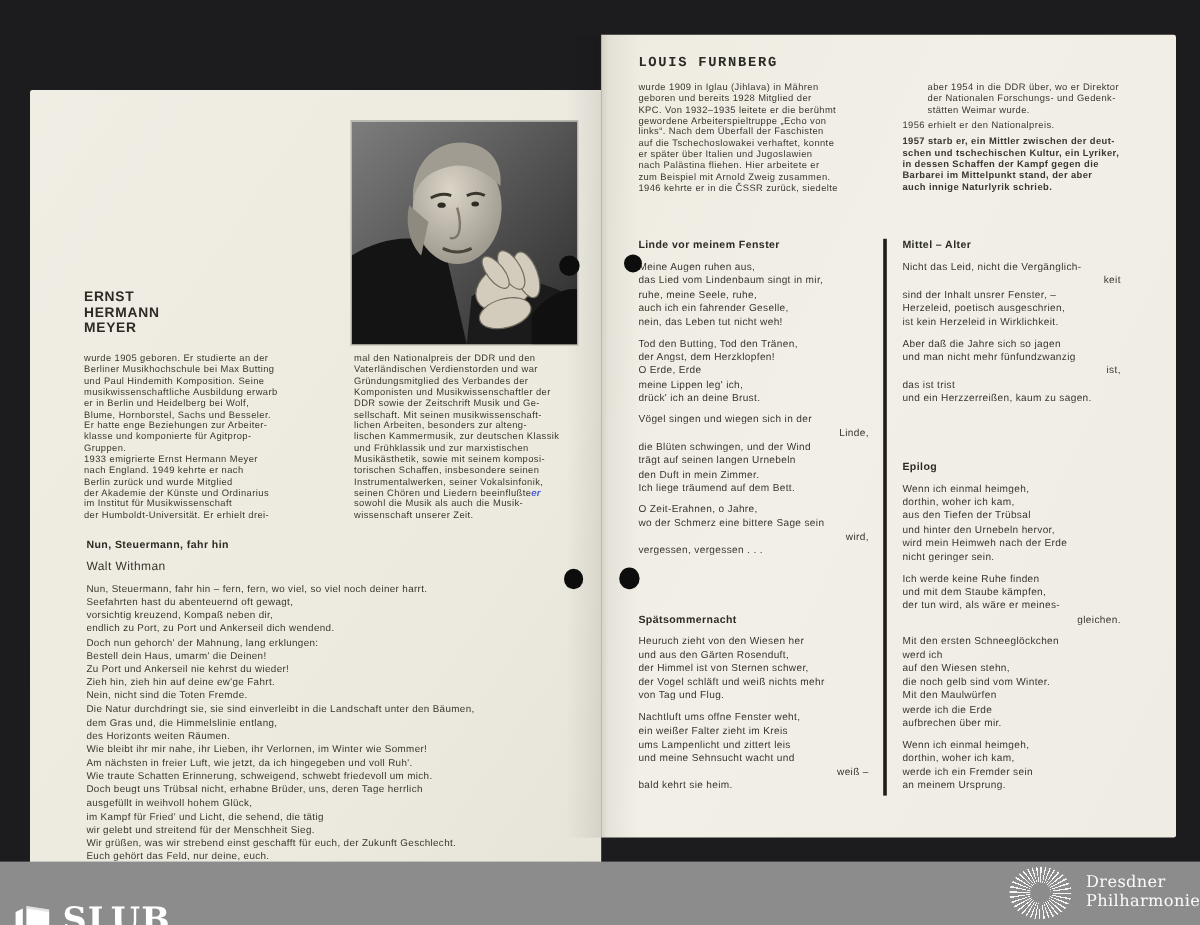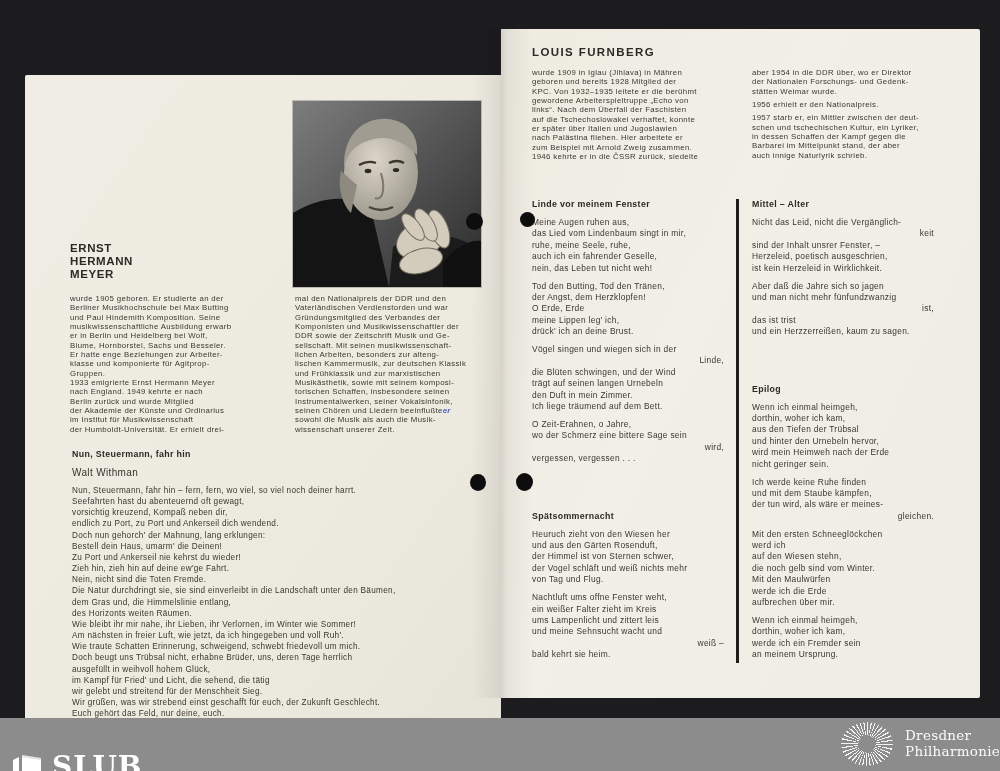--- a/index.html
+++ b/index.html
@@ -153,39 +153,39 @@
               <div class="pline">im Kampf für Fried' und Licht, die sehend, die tätig</div>
               <div class="pline">wir gelebt und streitend für der Menschheit Sieg.</div>
               <div class="pline">Wir grüßen, was wir strebend einst geschafft für euch, der Zukunft Geschlecht.</div>
               <div class="pline">Euch gehört das Feld, nur deine, euch.</div>
             </div>
           </div>
         </div>
     </div>
 
     <div class="page right">
-      <div class="abs h-block" style="left:31px;top:17px;letter-spacing:1.4px;">LOUIS FURNBERG</div>
+      <div class="abs h-block" style="left:31px;top:17px;letter-spacing:1.4px;font-family:Liberation Mono, monospace;">LOUIS FURNBERG</div>
 
       <div class="abs bio" style="left:31px;top:39px;width:215px;">wurde 1909 in Iglau (Jihlava) in Mähren
 geboren und bereits 1928 Mitglied der
 KPC. Von 1932–1935 leitete er die berühmt
 gewordene Arbeiterspieltruppe „Echo von
 links“. Nach dem Überfall der Faschisten
 auf die Tschechoslowakei verhaftet, konnte
 er später über Italien und Jugoslawien
 nach Palästina fliehen. Hier arbeitete er
 zum Beispiel mit Arnold Zweig zusammen.
 1946 kehrte er in die ČSSR zurück, siedelte</div>
 
       <div class="abs" style="left:251px;top:39px;width:218px;">
-          <div class="bio" style="margin-bottom: 4px;">aber 1954 in die DDR über, wo er Direktor
+          <div class="bio" style="margin-bottom: 4px; margin-left: 21px;">aber 1954 in die DDR über, wo er Direktor
 der Nationalen Forschungs- und Gedenk-
 stätten Weimar wurde.</div>
           <div class="bio" style="margin-bottom: 4px;">1956 erhielt er den Nationalpreis.</div>
-          <div class="bio" style="margin-bottom: 4px;">1957 starb er, ein Mittler zwischen der deut-
+          <div class="bio" style="margin-bottom: 4px; font-weight: bold;">1957 starb er, ein Mittler zwischen der deut-
 schen und tschechischen Kultur, ein Lyriker,
 in dessen Schaffen der Kampf gegen die
 Barbarei im Mittelpunkt stand, der aber
 auch innige Naturlyrik schrieb.</div>
         </div>
 
       <div class="vdivider" style="left:235px;top:170px;width:3px;height:464px;"></div>
 
       <div class="abs" style="left:31px;top:170px;width:192px;">
           <div class="poem">

